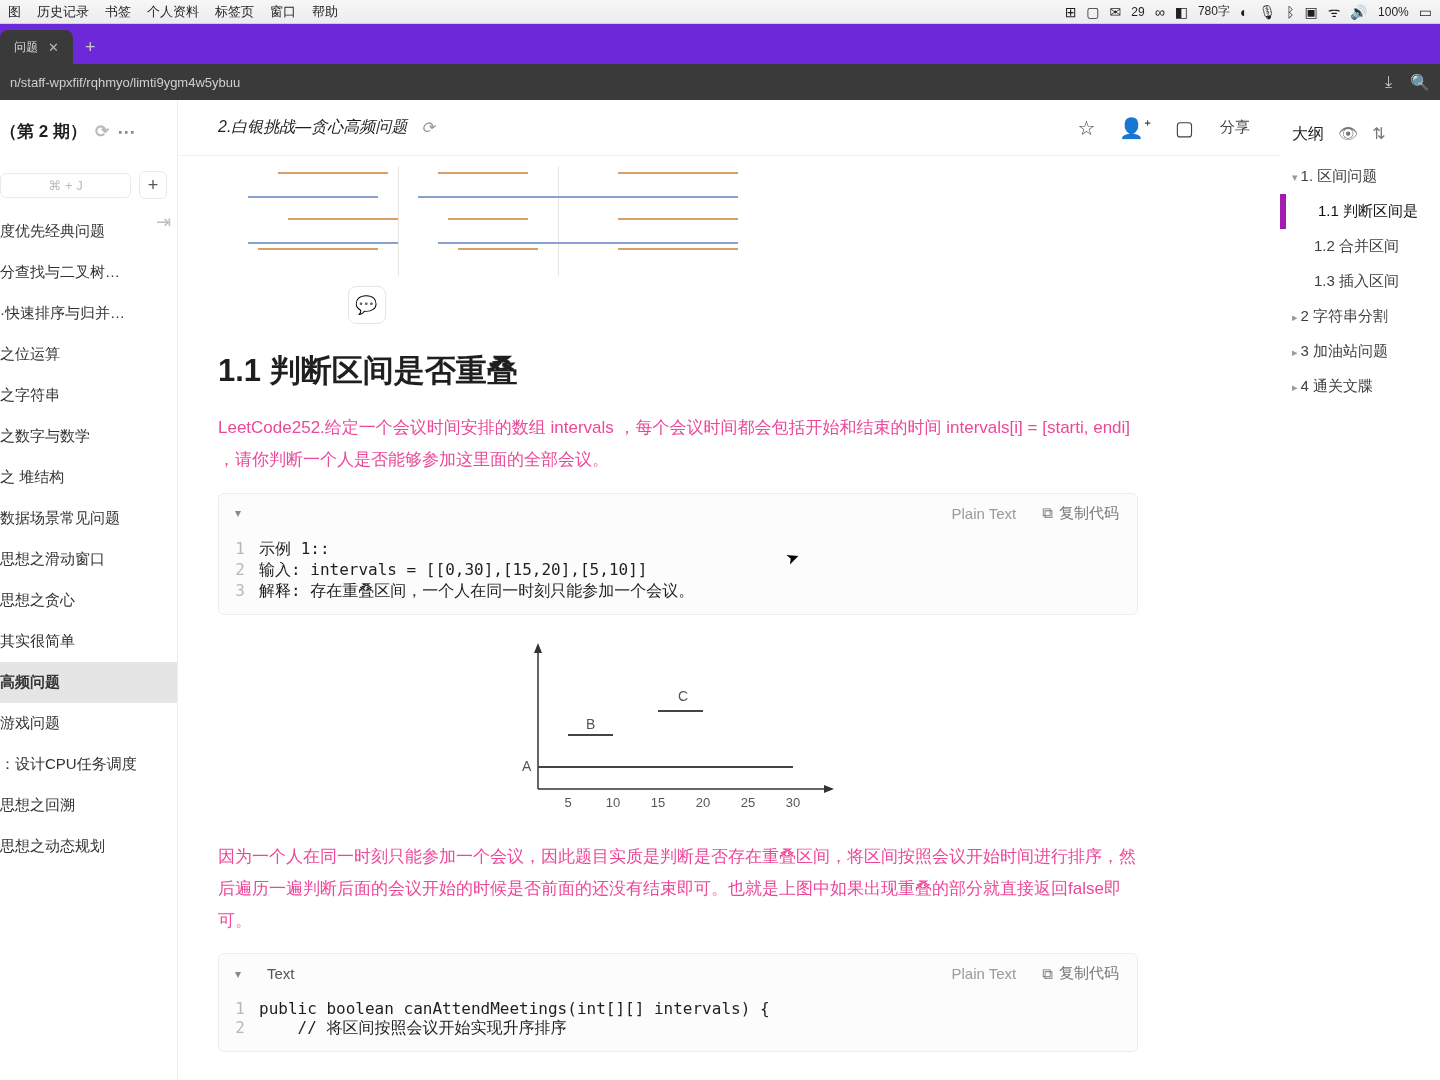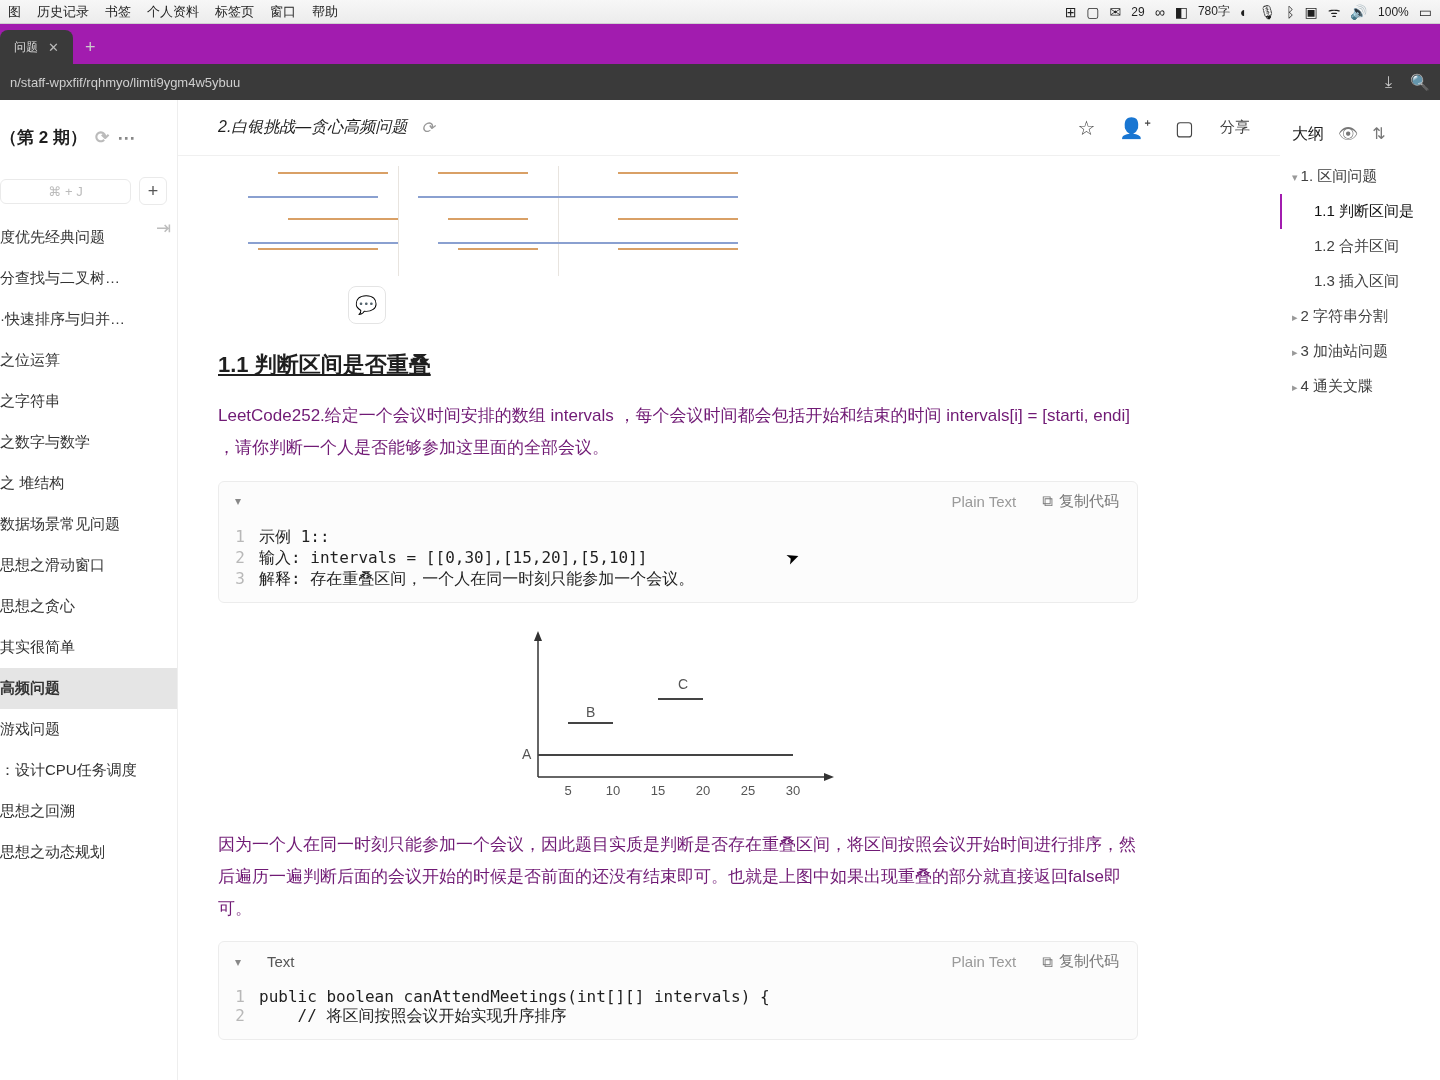--- a/index.html
+++ b/index.html
@@ -24,21 +24,21 @@
   justify-content: space-between;
 }
 .menubar-left { display:flex; gap:16px; }
 .menubar-left span { cursor:default; }
 .menubar-right { display:flex; align-items:center; gap:10px; font-size:12px; }
 .menubar-right .glyph { font-size:14px; }
 
 
 .tabstrip {
   height: 40px;
-  background: #a21caf;
+  background: #6d28d9;
   display:flex;
   align-items:flex-end;
   padding-left:0;
 }
 .tab {
   height: 34px;
   background:#3a3a3a;
   color:#ddd;
   border-radius:8px 8px 0 0;
   display:flex;
@@ -69,21 +69,21 @@
 .addr-right { display:flex; gap:18px; color:#cfcfcf; font-size:16px; }
 
 
 .page {
   display:flex;
   height: calc(1080px - 24px - 40px - 36px);
 }
 .left-col {
   width:178px;
   border-right:1px solid #eee;
-  padding-top:16px;
+  padding-top:10px;
   position:relative;
 }
 .left-title {
   font-size:17px;
   font-weight:600;
   padding:10px 12px 10px 0;
   display:flex;
   align-items:center;
   gap:8px;
 }
@@ -158,29 +158,28 @@
 .ig-orange { background:#d9a066; }
 .ig-blue { background:#8aa0d0; }
 
 .comment-bubble {
   width:38px;height:38px;border:1px solid #e4e4e4;border-radius:8px;
   display:flex;align-items:center;justify-content:center;font-size:18px;color:#555;
   margin-left:130px;margin-top:6px;
 }
 
 h2.section-title {
-  font-size:22px;
+  font-size:31px;
   font-weight:700;
   margin:26px 0 20px 0;
-  text-decoration:underline;
 }
 .para {
   font-size:17px;
   line-height:1.9;
-  color:#701a75;
+  color:#ec4899;
   margin-bottom:16px;
 }
 
 .codeblock {
   border:1px solid #ececec;
   border-radius:6px;
   margin:16px 0 24px 0;
   background:#fcfcfc;
   position:relative;
 }
@@ -243,21 +242,21 @@
 .outline-list { list-style:none; }
 .outline-list li {
   padding:8px 0 8px 0;
   color:#404040;
   cursor:pointer;
   white-space:nowrap;
 }
 .outline-list li.l1::before { content:"▸ "; color:#999; font-size:11px; }
 .outline-list li.l1.open::before { content:"▾ "; }
 .outline-list li.l2 { padding-left:22px; }
-.outline-list li.active { color:#111; border-left:2px solid #a21caf; margin-left:-12px; padding-left:32px; }
+.outline-list li.active { color:#111; border-left:6px solid #a21caf; margin-left:-12px; padding-left:32px; }
 
 .cursor-arrow {
   position:absolute;
   left:608px;
   top:448px;
   font-size:16px;
   color:#000;
   transform:rotate(-20deg);
   pointer-events:none;
 }

